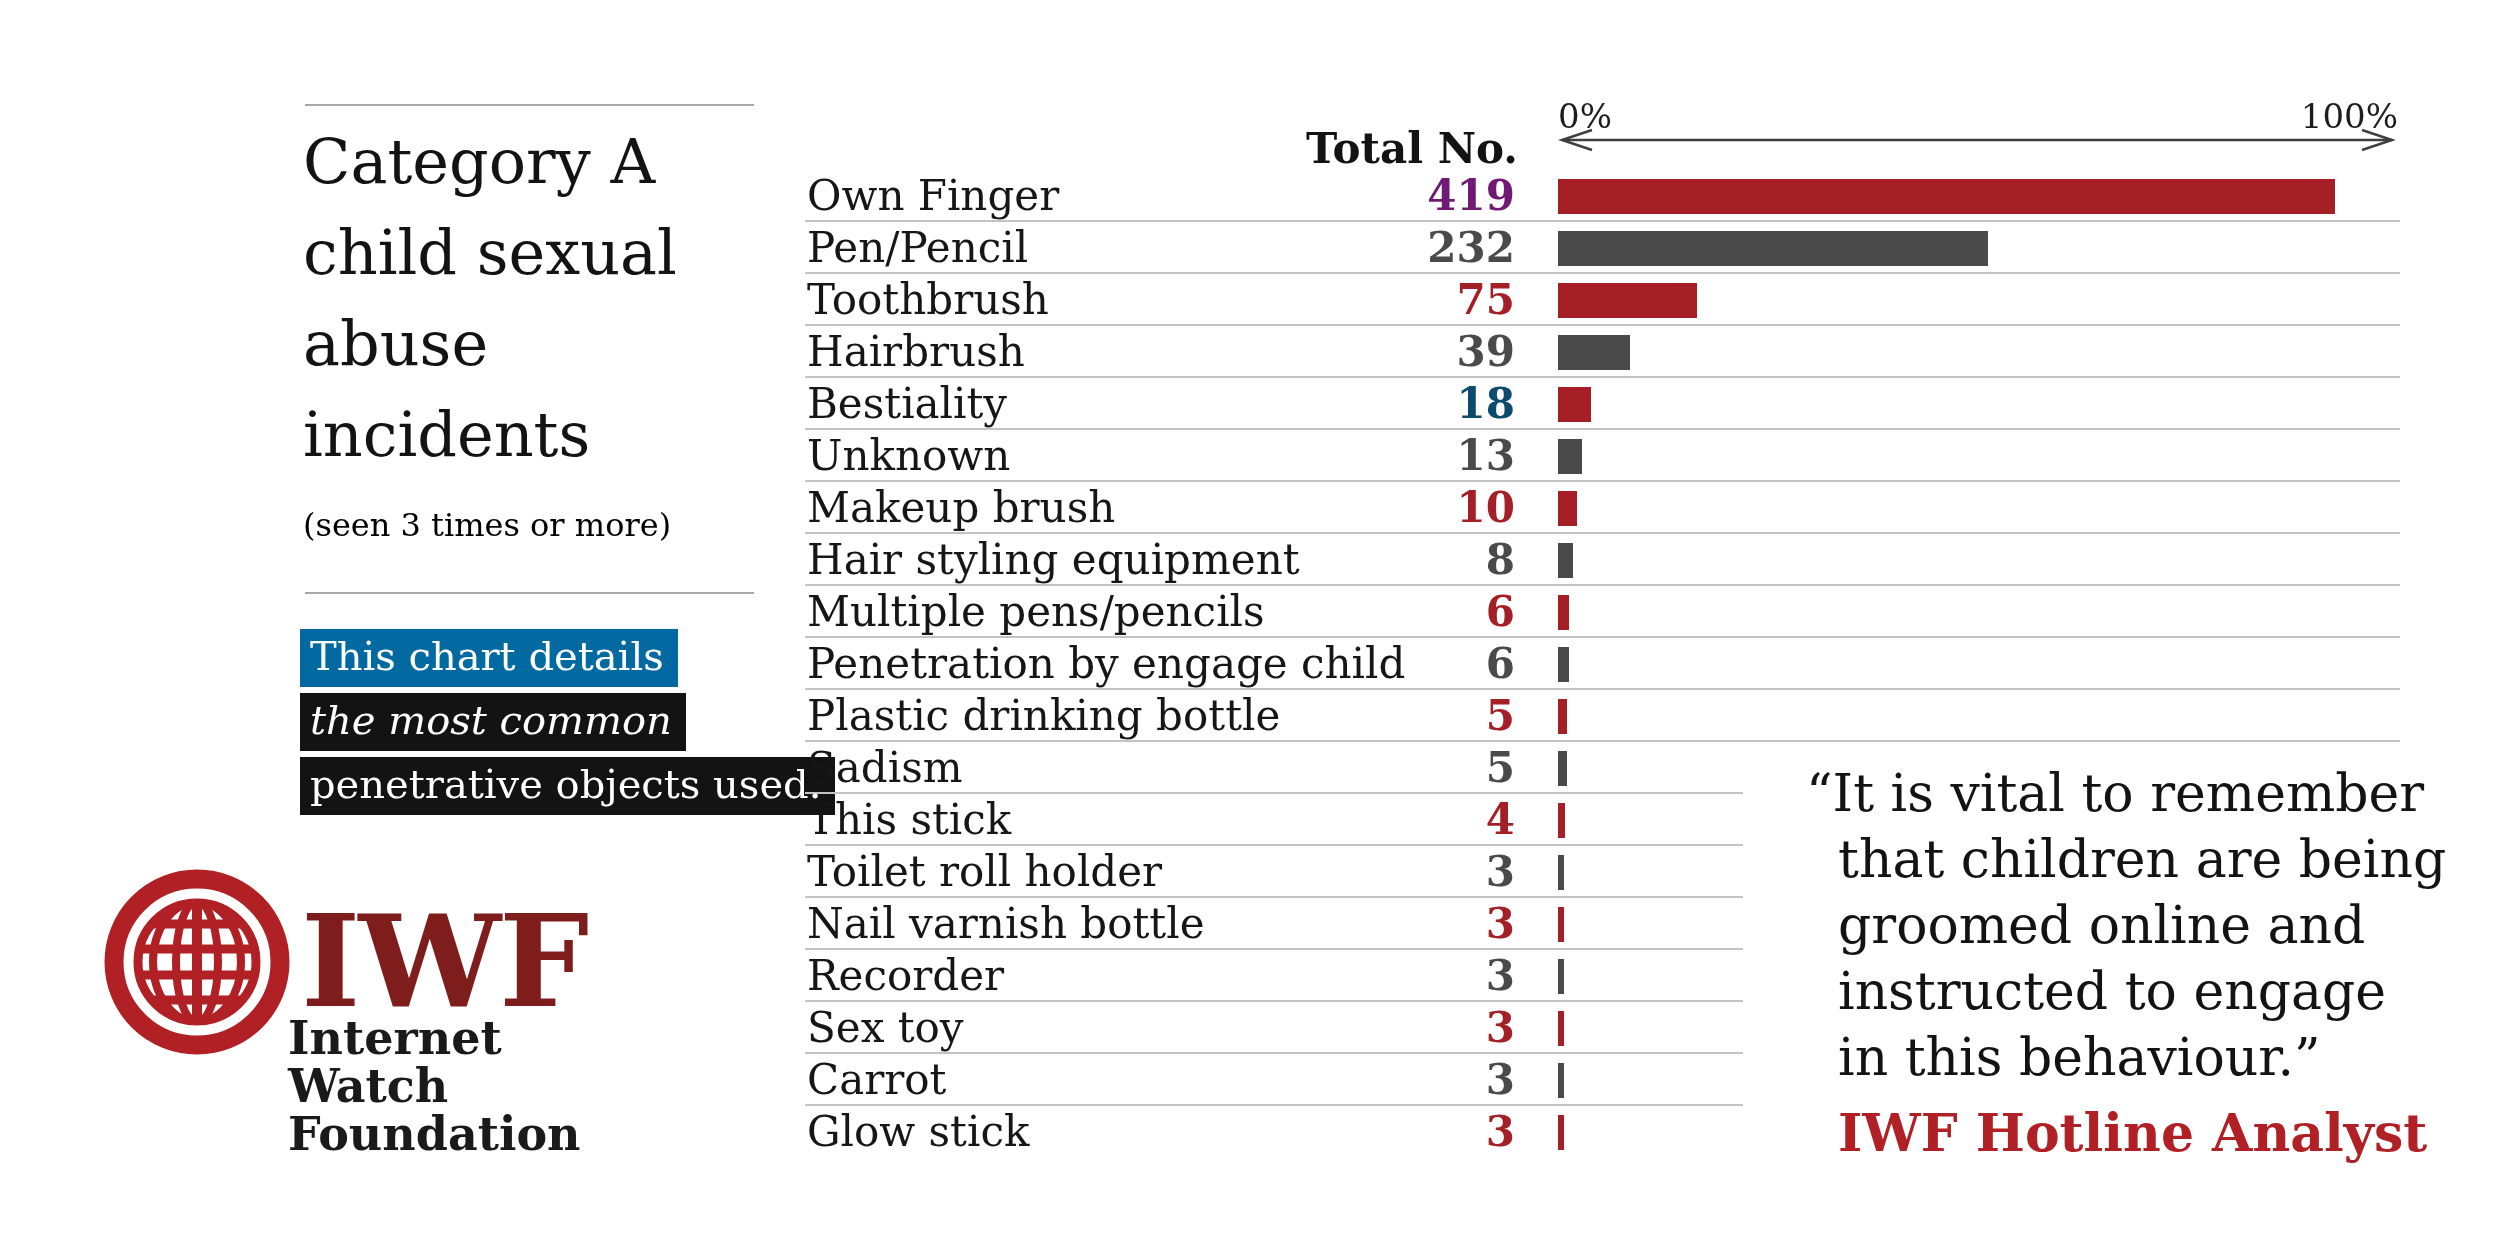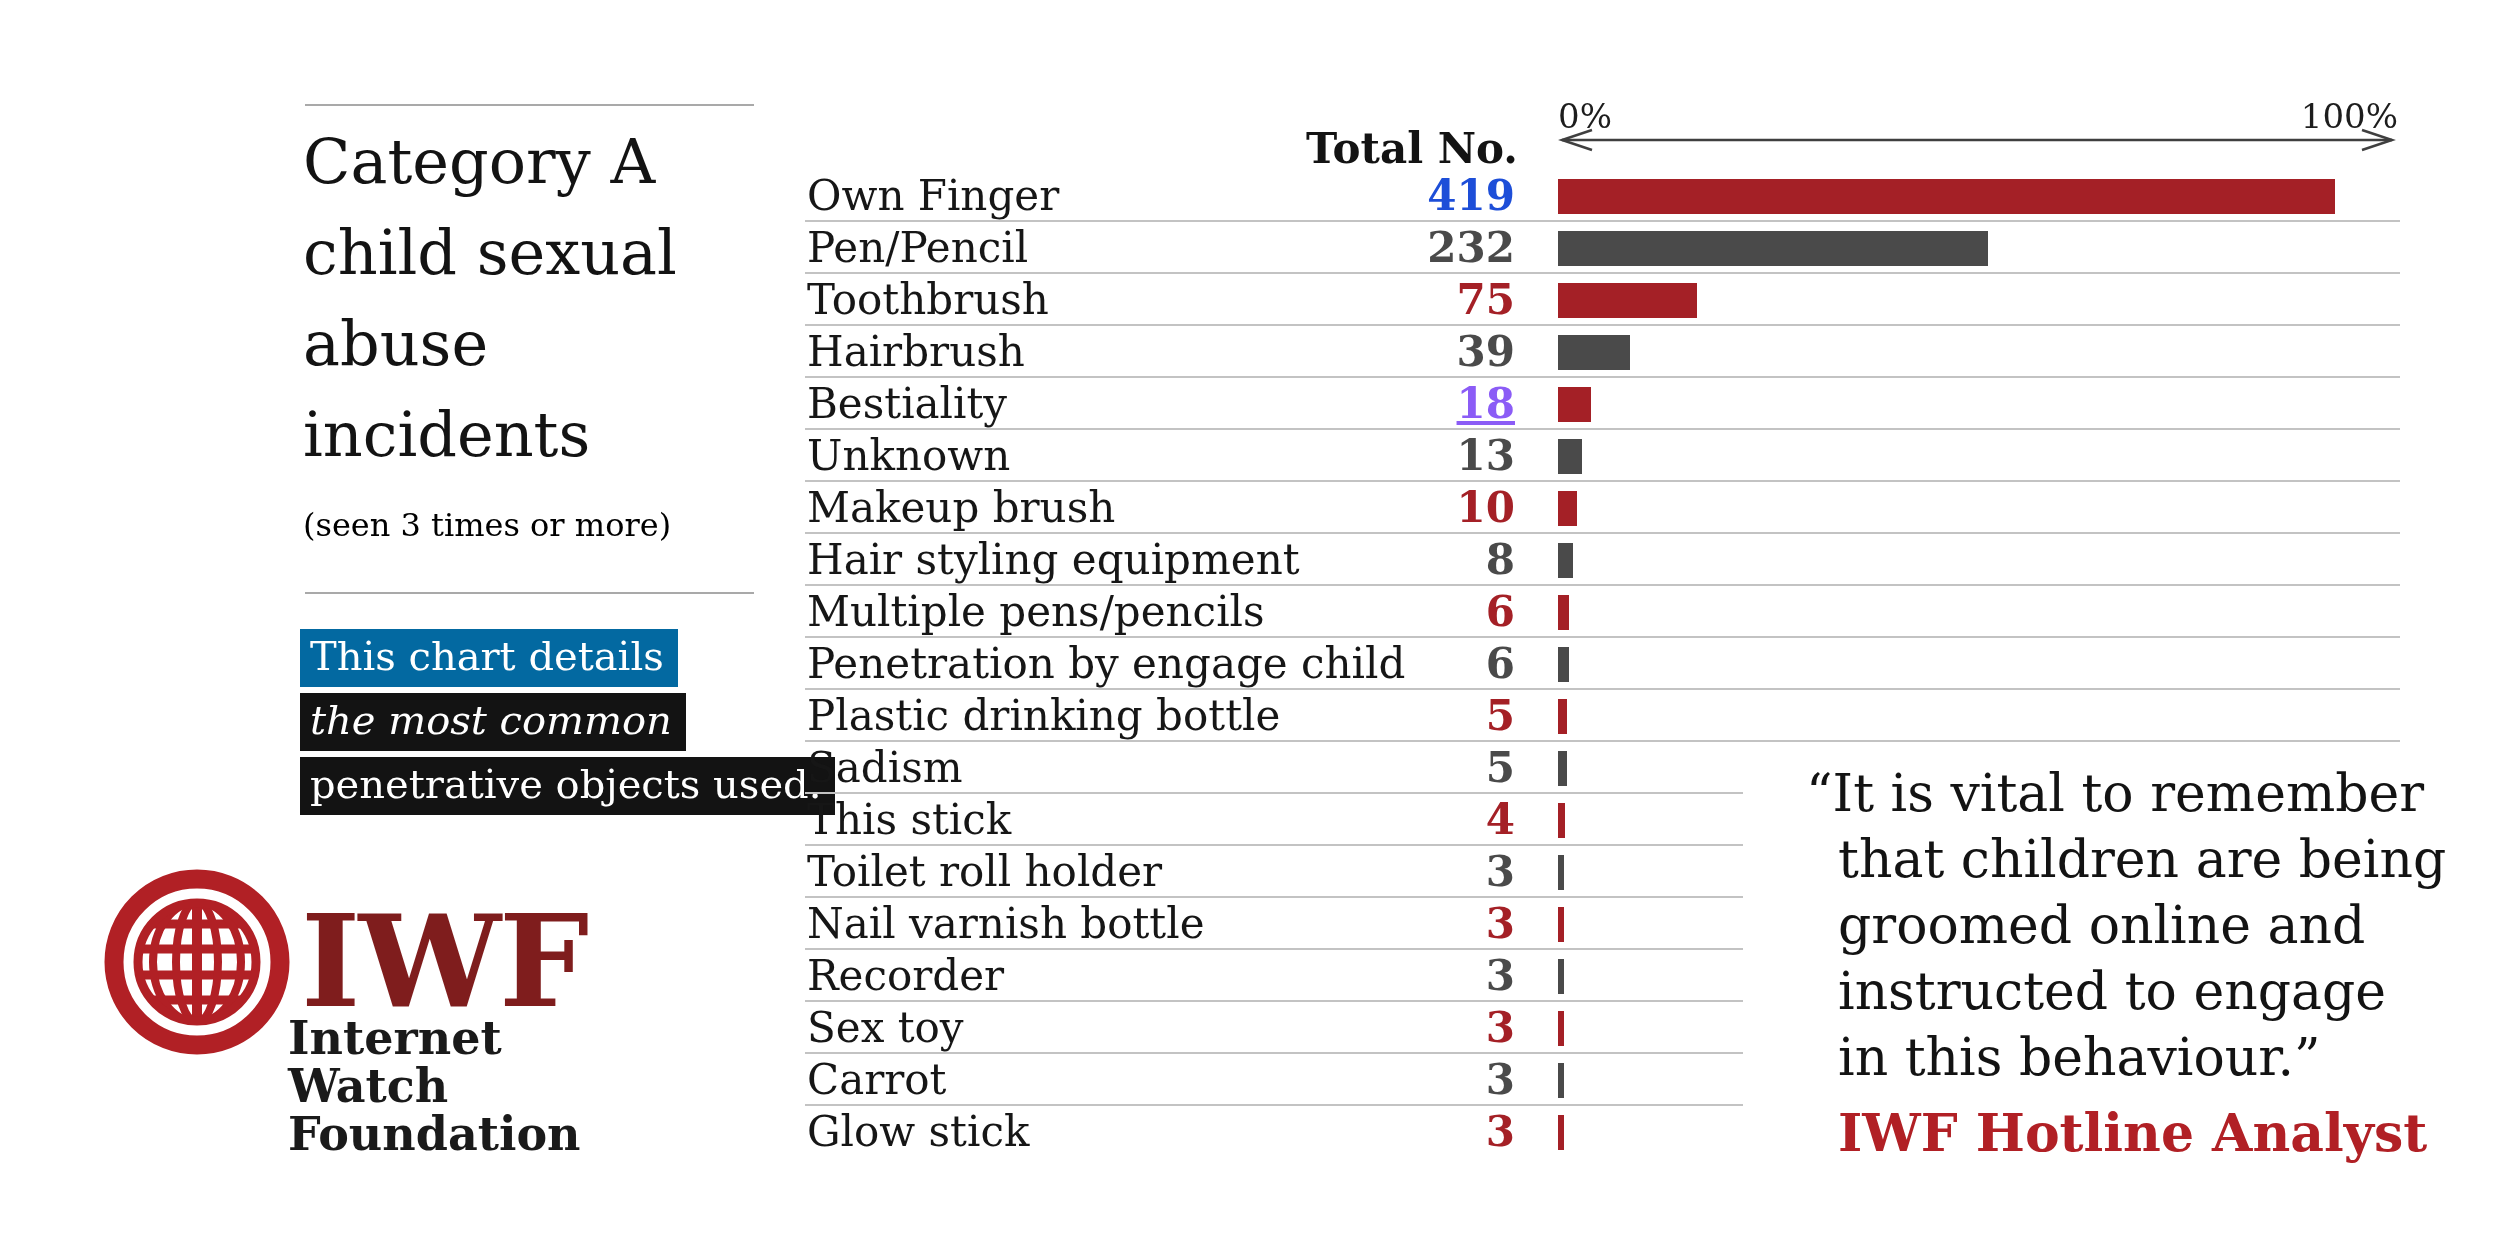--- a/index.html
+++ b/index.html
@@ -136,21 +136,21 @@
     <g stroke="#3f3f3f" stroke-width="2.5" fill="none">
       <line x1="6" y1="14" x2="836" y2="14"></line>
       <polyline points="36,4 6,14 36,24"></polyline>
       <polyline points="806,4 836,14 806,24"></polyline>
     </g>
   </svg>
 
   <div id="rows" class="abs rows">
       <div class="row">
       <span class="row-label">Own Finger</span>
-      <span class="row-value" style="color: #1d4ed8;">419</span>
+      <span class="row-value" style="color: #701a75;">419</span>
       <span class="row-bar-area">
         <span class="bar" style="width: 777px; background: rgb(164, 32, 38);"></span>
       </span>
       <span class="row-sep full"></span>
     </div>
       <div class="row">
       <span class="row-label">Pen/Pencil</span>
       <span class="row-value" style="color: rgb(74, 74, 74);">232</span>
       <span class="row-bar-area">
         <span class="bar" style="width: 430px; background: rgb(74, 74, 74);"></span>
@@ -168,21 +168,21 @@
       <div class="row">
       <span class="row-label">Hairbrush</span>
       <span class="row-value" style="color: rgb(74, 74, 74);">39</span>
       <span class="row-bar-area">
         <span class="bar" style="width: 72px; background: rgb(74, 74, 74);"></span>
       </span>
       <span class="row-sep full"></span>
     </div>
       <div class="row">
       <span class="row-label">Bestiality</span>
-      <span class="row-value" style="color: #8b5cf6; text-decoration: underline;">18</span>
+      <span class="row-value" style="color: #0c4a6e;">18</span>
       <span class="row-bar-area">
         <span class="bar" style="width: 33px; background: rgb(164, 32, 38);"></span>
       </span>
       <span class="row-sep full"></span>
     </div>
       <div class="row">
       <span class="row-label">Unknown</span>
       <span class="row-value" style="color: rgb(74, 74, 74);">13</span>
       <span class="row-bar-area">
         <span class="bar" style="width: 24px; background: rgb(74, 74, 74);"></span>

